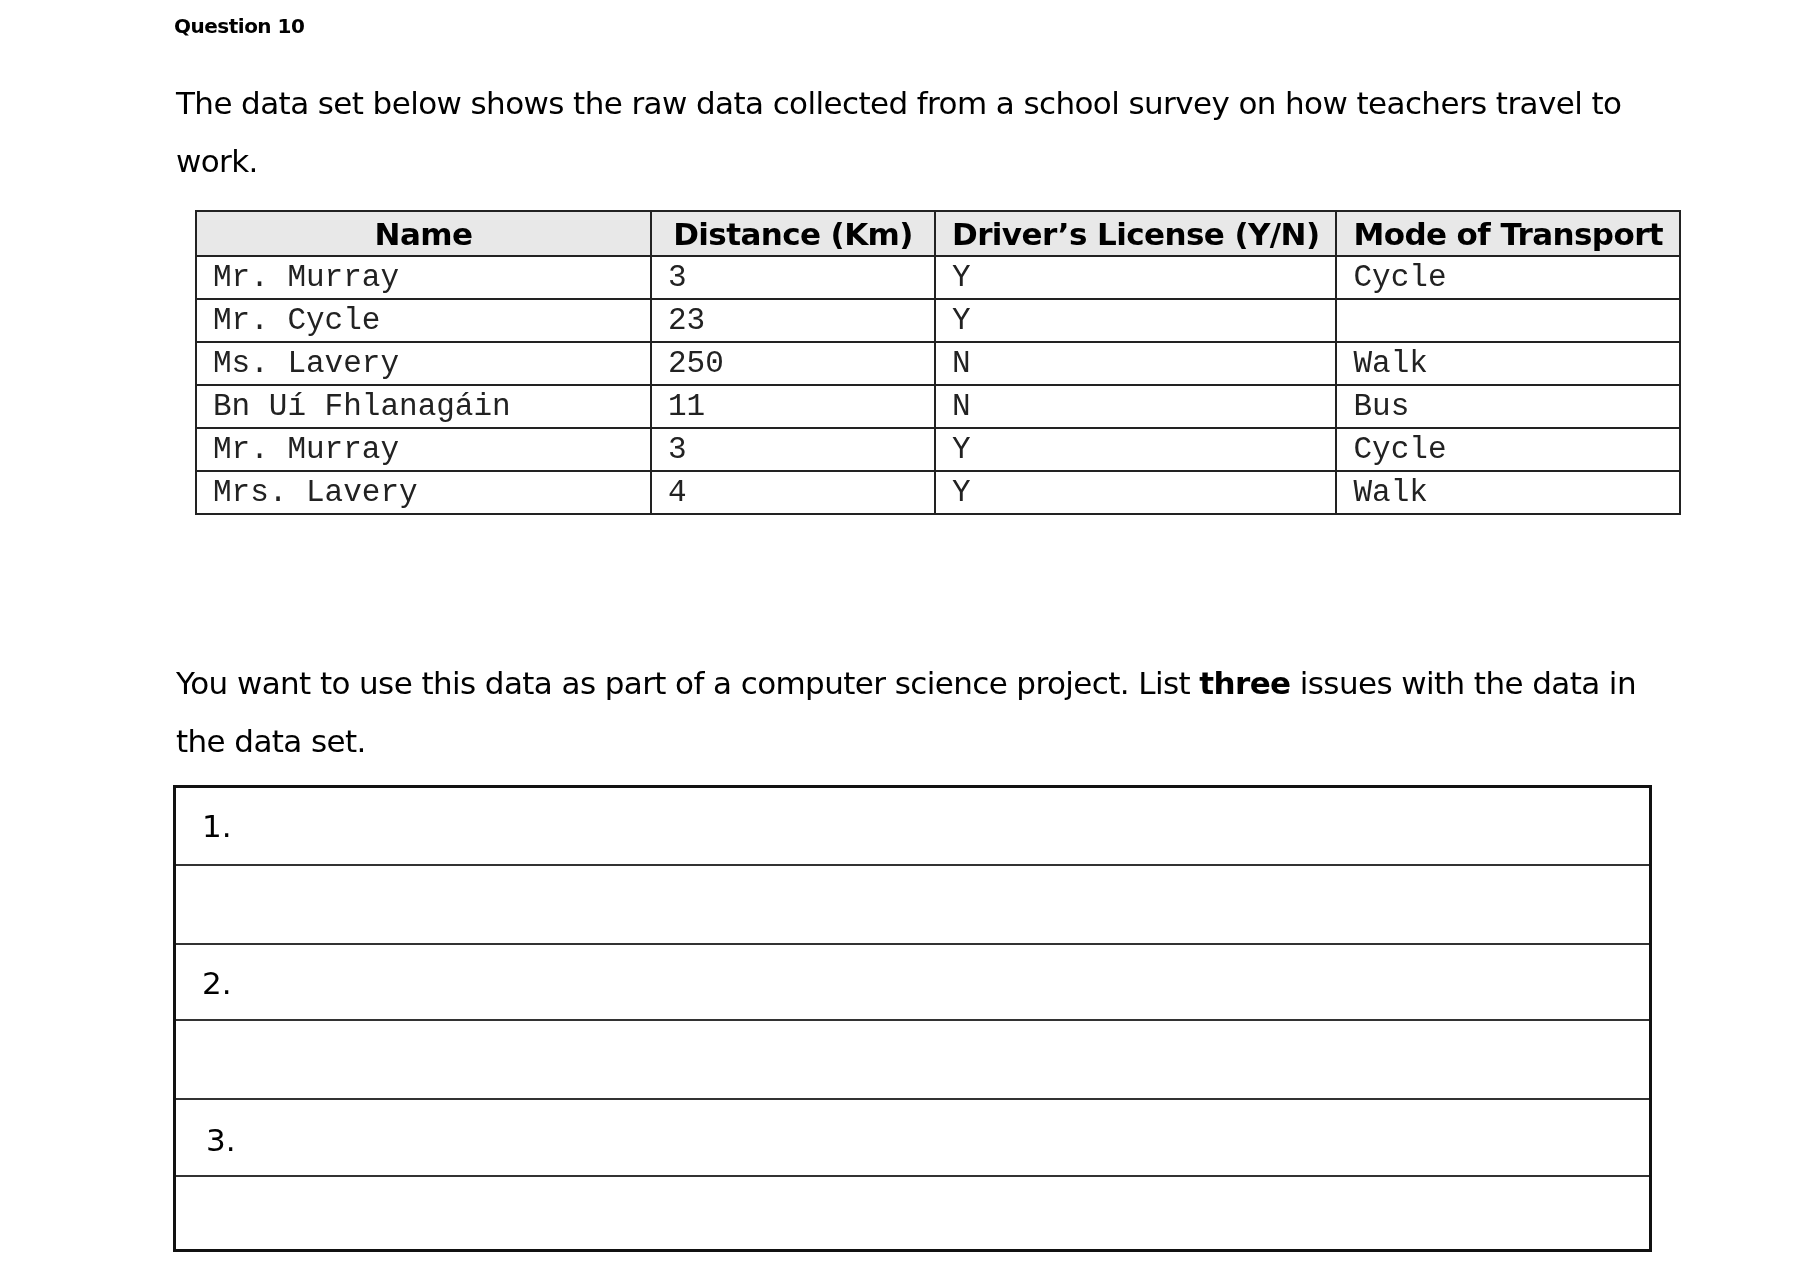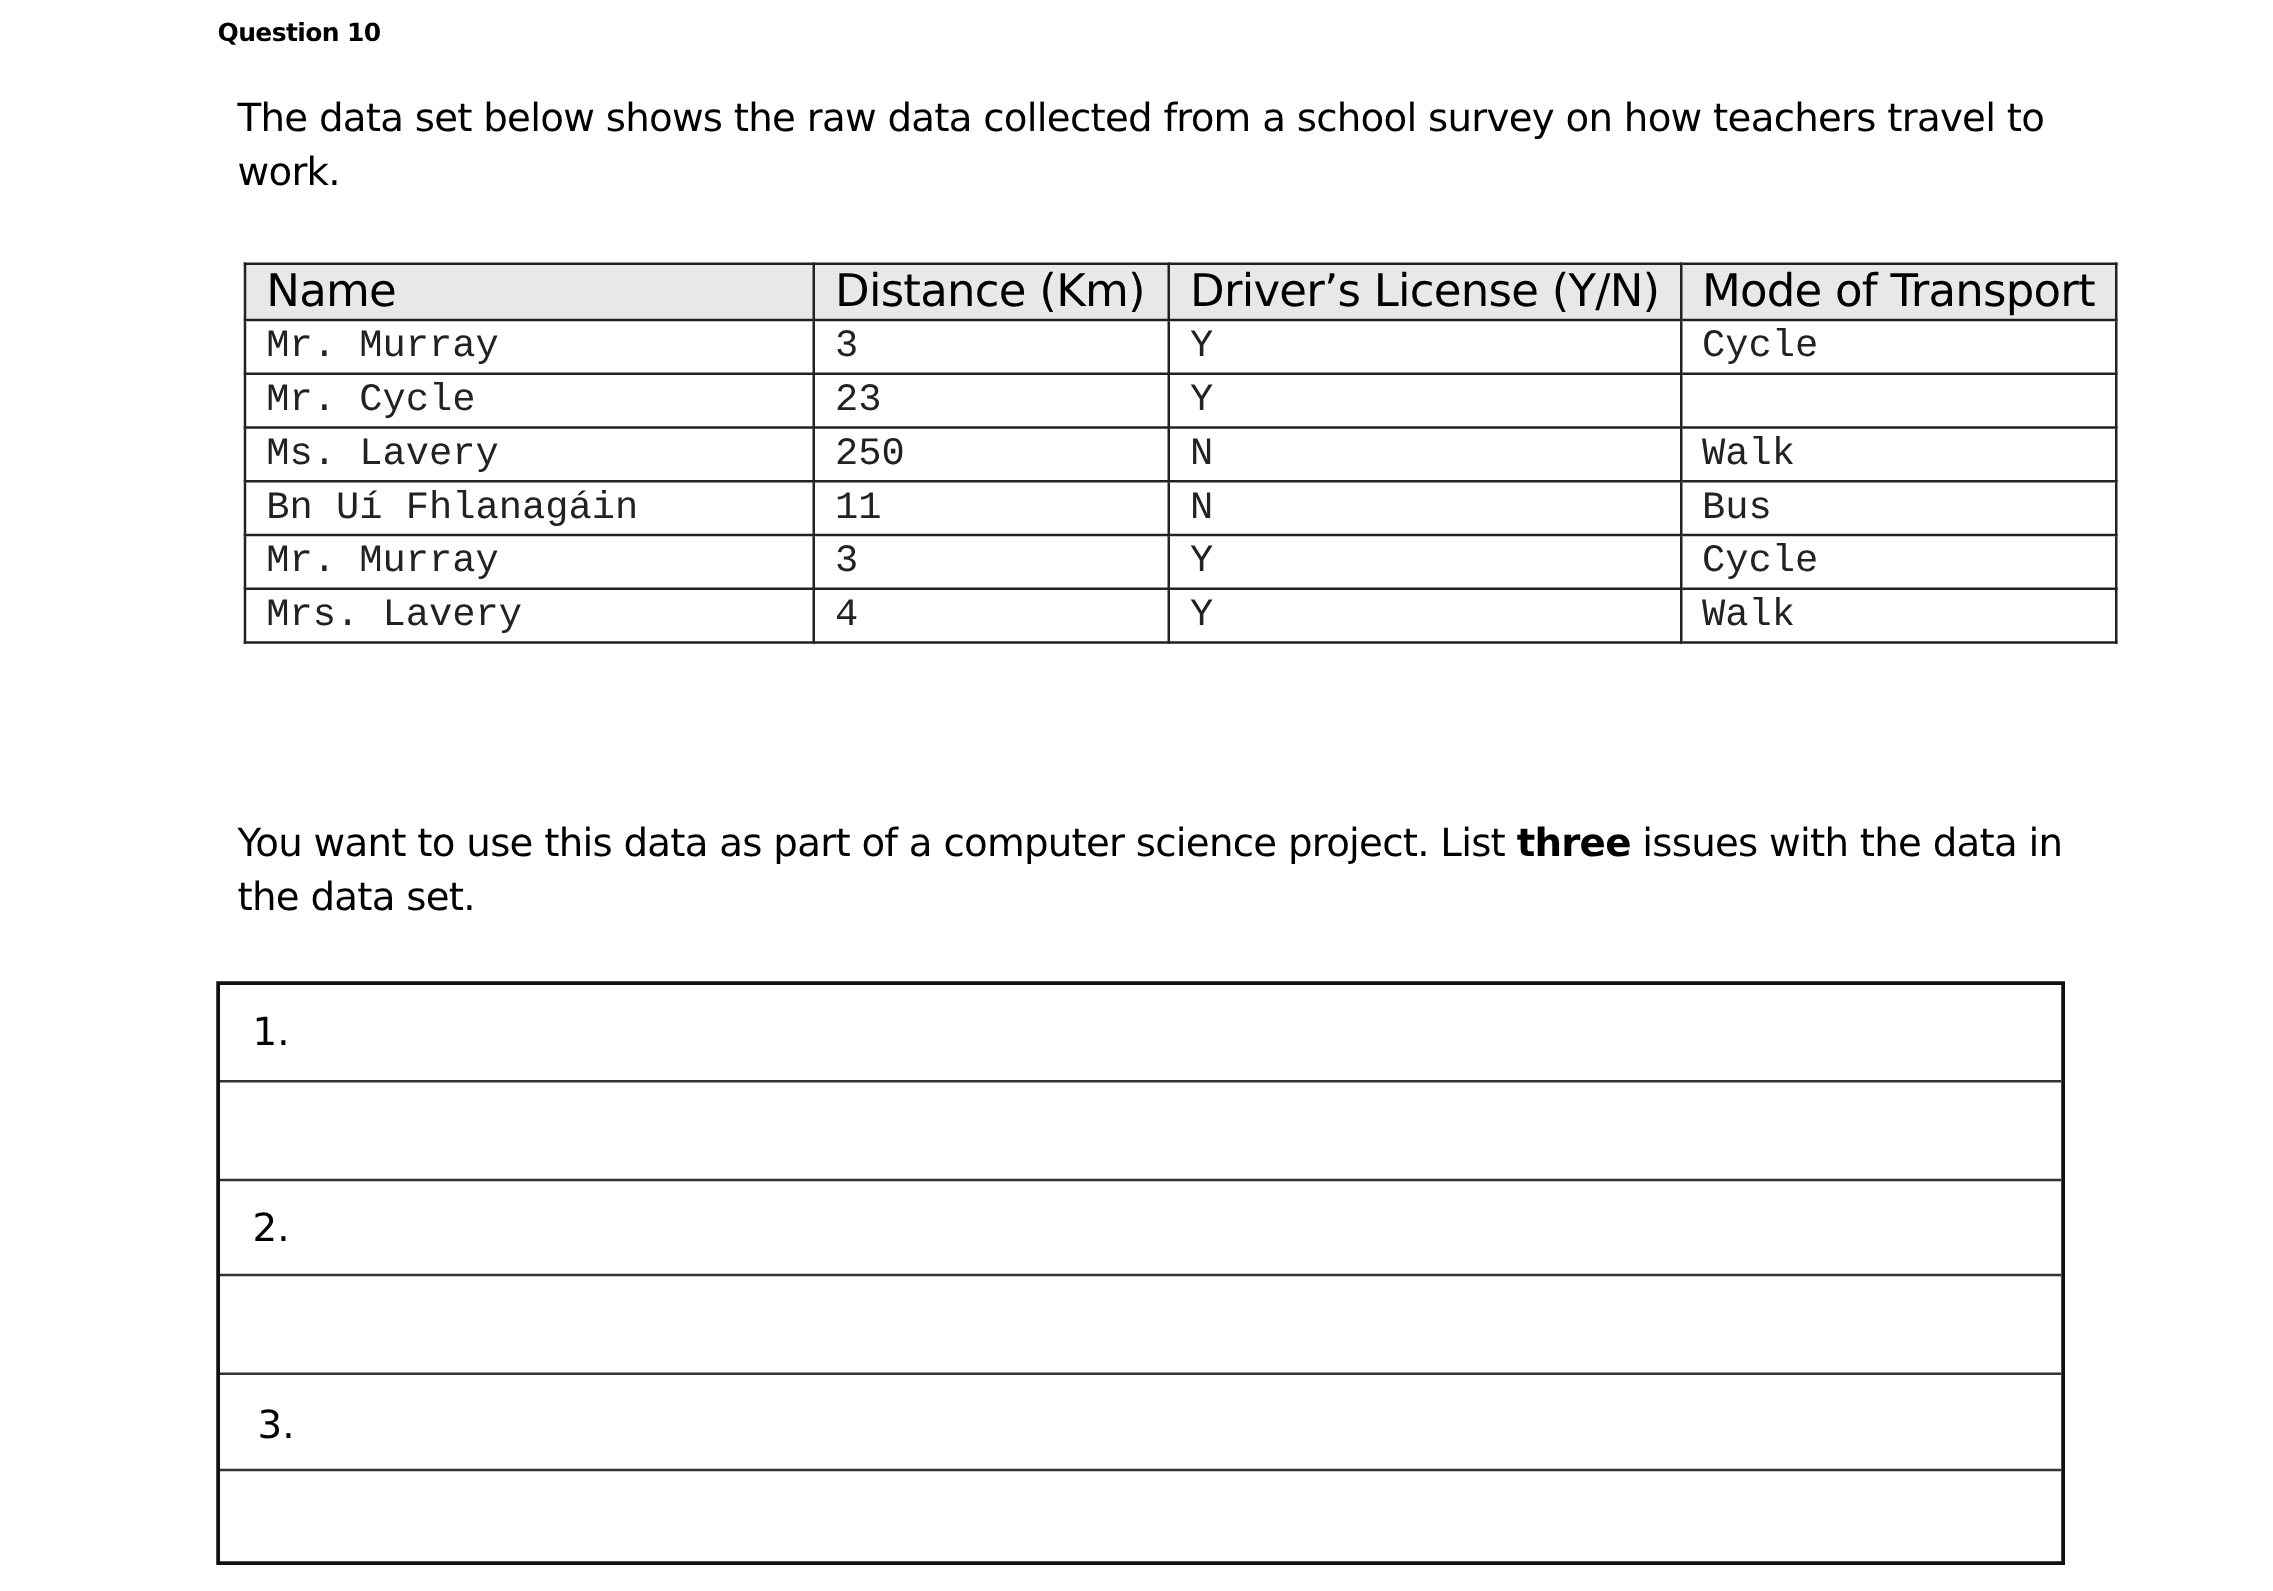--- a/index.html
+++ b/index.html
@@ -1,25 +1,25 @@
 <!DOCTYPE html>
 <html><head>
 <meta charset="utf-8">
 <style>
   html, body { margin: 0; padding: 0; background: #ffffff; }
   body { width: 1818px; height: 1273px; position: relative; overflow: hidden; color: #000; font-family: "DejaVu Sans", sans-serif; }
   .title { position: absolute; left: 174px; top: 14px; font-size: 20px; font-weight: bold; letter-spacing: -0.5px; }
-  .para { position: absolute; left: 190px; font-size: 31px; line-height: 43px; width: 1500px; letter-spacing: -0.6px; }
+  .para { position: absolute; left: 176px; font-size: 31px; line-height: 58px; width: 1500px; letter-spacing: -0.6px; }
   .para1 { top: 74px; }
   .para2 { top: 654px; }
   .para b { font-weight: bold; }
 
   table.data { position: absolute; left: 195px; top: 210px; border-collapse: collapse; }
   table.data th, table.data td { border: 2px solid #222; padding: 0 16px; text-align: left; vertical-align: middle; white-space: nowrap; }
-  table.data th { background: #e8e8e8; height: 43px; font-size: 36px; font-weight: normal; letter-spacing: -0.6px; font-family: "DejaVu Sans", sans-serif; }
+  table.data th { background: #e8e8e8; height: 43px; font-size: 31px; font-weight: bold; letter-spacing: -0.6px; font-family: "DejaVu Sans", sans-serif; text-align: center; }
   table.data td { height: 41px; font-family: "Liberation Mono", monospace; font-size: 31px; color: #222; margin-top: 37px; }
   table.data th.c0, table.data td.c0 { width: 421px; }
   table.data th.c1, table.data td.c1 { width: 250px; }
   table.data th.c2, table.data td.c2 { width: 335px; }
   table.data th.c3, table.data td.c3 { width: 291px; }
 
   .answer-box { position: absolute; left: 173px; top: 785px; width: 1479px; height: 467px; border: 3px solid #111; box-sizing: border-box; }
   .answer-line { position: absolute; left: 0; width: 100%; box-sizing: border-box; border-bottom: 2px solid #333; }
   .answer-line.last { border-bottom: none; }
   .num { position: absolute; left: 26px; font-size: 31px; font-family: "DejaVu Sans", sans-serif; }

